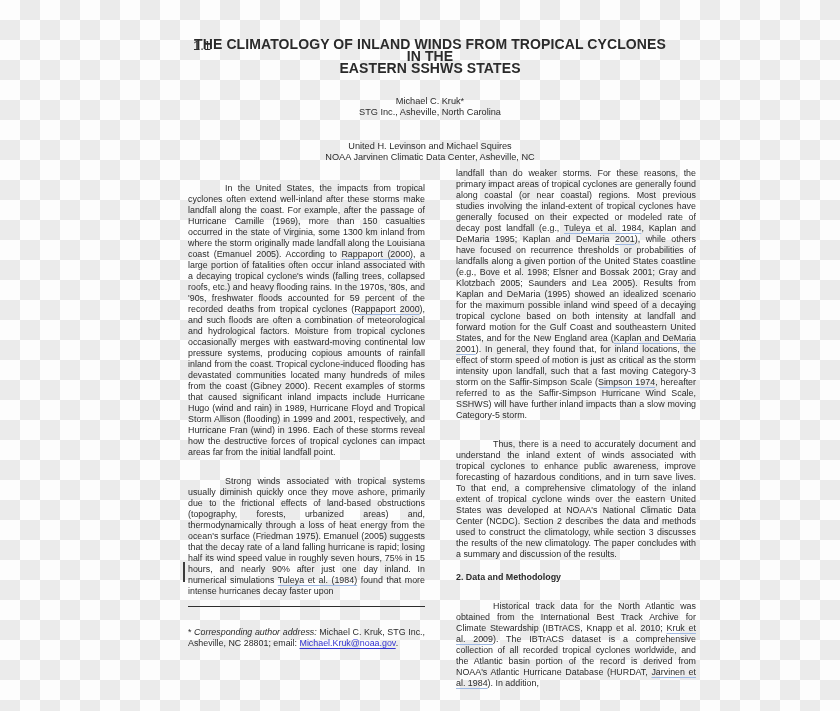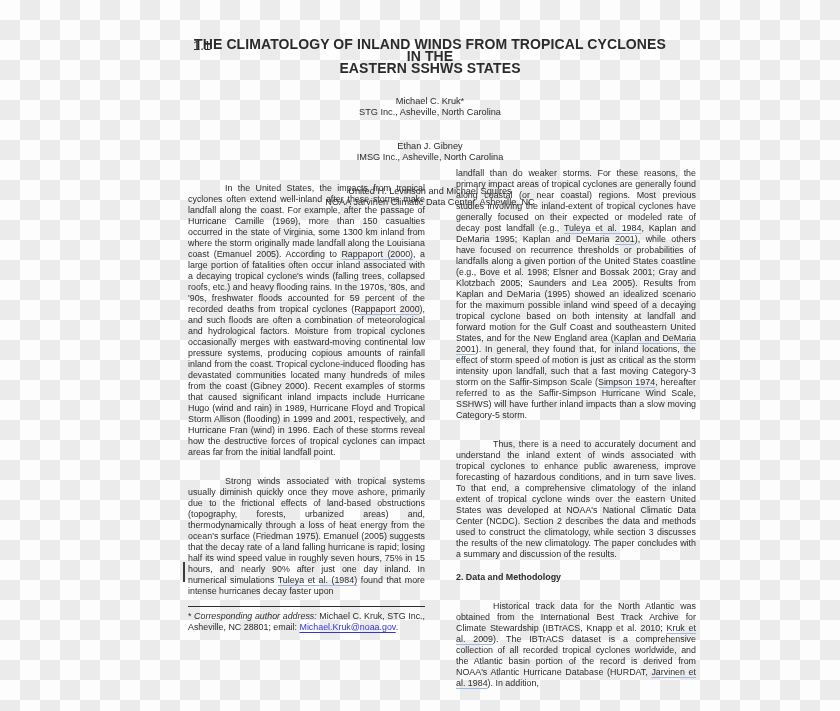--- a/index.html
+++ b/index.html
@@ -44,21 +44,21 @@
   .col-left{left:188px;top:183px;width:237px;}
   .col-right{left:456px;top:168px;width:240px;}
   .heading{font-weight:bold;text-align:left;}
   .heading{margin-bottom:4px;}
   .block + .heading{margin-top:12px;margin-bottom:7px;}
   .block + .para{margin-top:18px;}
   .para.indent{text-indent:37px;}
   .footnote{
     margin-top:9px;
     border-top:1px solid #2e2e2e;
-    padding-top:4px;
+    padding-top:20px;
     text-align:justify;
   }
   .seg-italic{font-style:italic;}
   .seg-link{
     color:inherit;
     text-decoration:underline;
     text-decoration-color:var(--link-underline);
     text-decoration-thickness:1px;
     text-underline-offset:2px;
     cursor:pointer;
@@ -86,24 +86,20 @@
     <div class="title">
       <div>THE CLIMATOLOGY OF INLAND WINDS FROM TROPICAL CYCLONES IN THE</div>
       <div>EASTERN SSHWS STATES</div>
     </div>
     <div class="authors">
       <div class="author-group">
         <div>Michael C. Kruk*</div>
         <div>STG Inc., Asheville, North Carolina</div>
       </div>
       <div class="author-group">
-        <div>Ethan J. Gibney</div>
-        <div>IMSG Inc., Asheville, North Carolina</div>
-      </div>
-      <div class="author-group">
         <div>United H. Levinson and Michael Squires</div>
         <div>NOAA Jarvinen Climatic Data Center, Asheville, NC</div>
       </div>
     </div>
   </div>
 
   <div class="col col-left">
       <div class="block para indent"><span>In the United States, the impacts from tropical cyclones often extend well-inland after these storms make landfall along the coast.  For example, after the passage of Hurricane Camille (1969), more than 150 casualties occurred in the state of Virginia, some 1300 km inland from where the storm originally made landfall along the Louisiana coast (Emanuel 2005).  According to </span><span class="seg-link">Rappaport (2000)</span><span>, a large portion of fatalities often occur inland associated with a decaying tropical cyclone's winds (falling trees, collapsed roofs, etc.) and heavy flooding rains.  In the 1970s, '80s, and '90s, freshwater floods accounted for 59 percent of the recorded deaths from tropical cyclones (</span><span class="seg-link">Rappaport 2000</span><span>), and such floods are often a combination of meteorological and hydrological factors.  Moisture from tropical cyclones occasionally merges with eastward-moving continental low pressure systems, producing copious amounts of rainfall inland from the coast.  Tropical cyclone-induced flooding has devastated communities located many hundreds of miles from the coast (Gibney 2000).  Recent examples of storms that caused significant inland impacts include Hurricane Hugo (wind and rain) in 1989, Hurricane Floyd and Tropical Storm Allison (flooding) in 1999 and 2001, respectively, and Hurricane Fran (wind) in 1996.  Each of these storms reveal how the destructive forces of tropical cyclones can impact areas far from the initial landfall point.</span></div>
       <div class="block para indent"><span>Strong winds associated with tropical systems usually diminish quickly once they move ashore, primarily due to the frictional effects of land-based obstructions (topography, forests, urbanized areas) and, thermodynamically through a loss of heat energy from the ocean's surface (Friedman 1975).  Emanuel (2005) suggests that the decay rate of a land falling hurricane is rapid; losing half its wind speed value in roughly seven hours, 75% in 15 hours, and nearly 90% after just one day inland.  In numerical simulations </span><span class="seg-link">Tuleya et al. (1984)</span><span> found that more intense hurricanes decay faster upon</span></div>
       <div class="block footnote"><span>* </span><span class="seg-italic">Corresponding author address:</span><span>  Michael C. Kruk, STG Inc., Asheville, NC 28801; email: </span><span class="seg-email">Michael.Kruk@noaa.gov</span><span>.</span></div>

